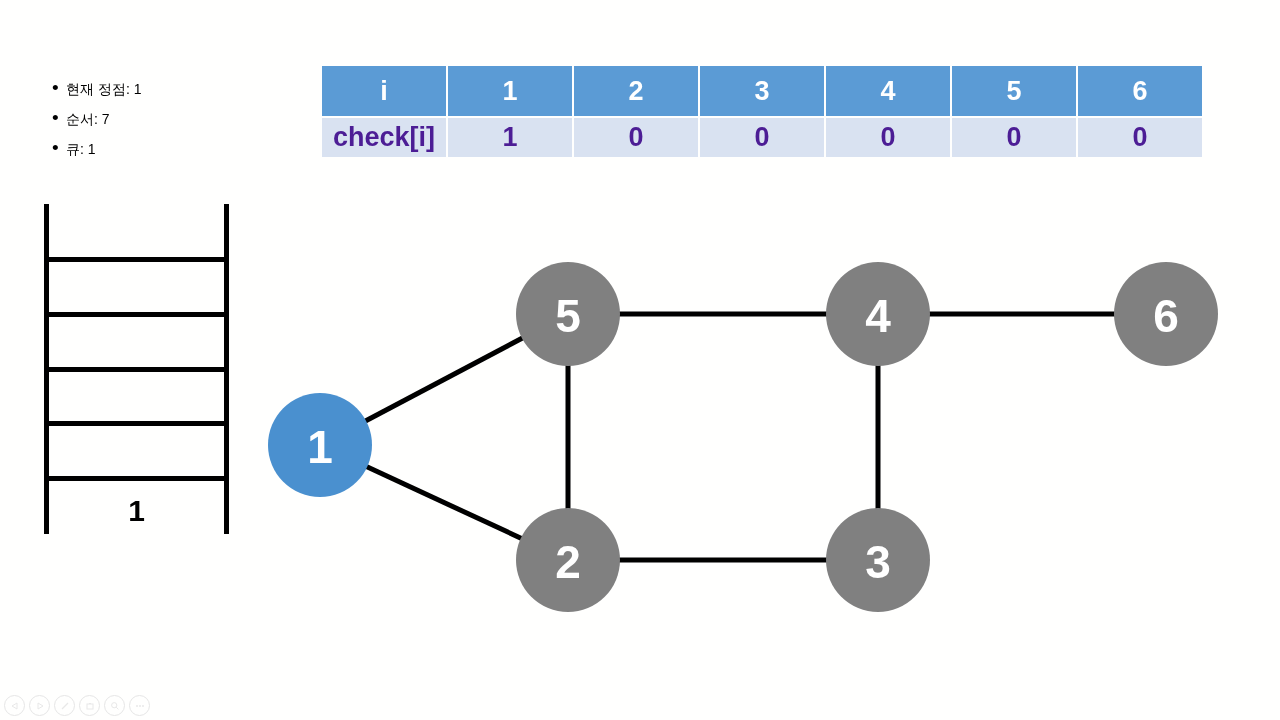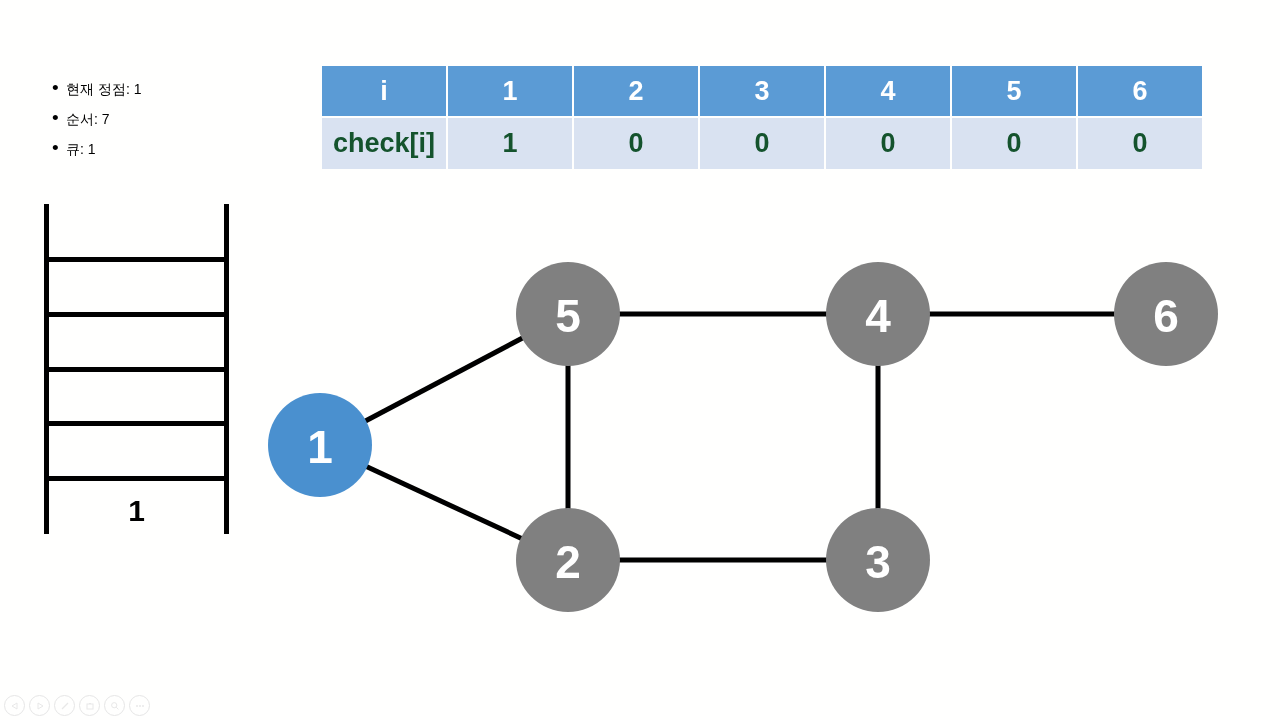--- a/index.html
+++ b/index.html
@@ -55,23 +55,23 @@
     vertical-align: middle;
   }
   #check-table tr.hdr td {
     height: 50px;
     background: #5b9bd5;
     color: #ffffff;
     font-size: 27px;
     font-weight: bold;
   }
   #check-table tr.body td {
-    height: 51px;
+    height: 39px;
     background: #d9e2f1;
-    color: #14532d;
+    color: #4c1d95;
     font-size: 27px;
     font-weight: bold;
   }
   #check-table tr.body td.rowlabel {
     font-size: 27px;
   }
 
   
   #queue-ladder {
     position: absolute;

